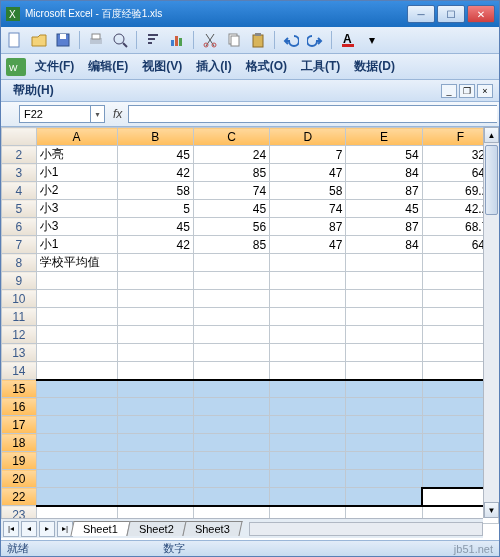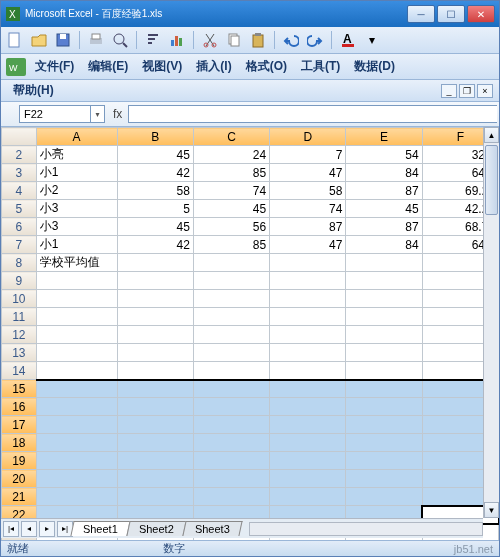--- a/index.html
+++ b/index.html
@@ -102,21 +102,21 @@
     padding: 0 4px;
     font-size: 11px;
     position:relative;
   }
   .namebox .dd {
     position:absolute; right:0; top:0; bottom:0; width:14px;
     border-left:1px solid #7a9ac0;
     display:flex;align-items:center;justify-content:center;
     font-size:8px; color:#555;
   }
-  .fx { padding: 0 6px; color:#444; }
+  .fx { padding: 0 6px; color:#444; font-style:italic; }
   .formula-bar { flex:1; height:18px; border:1px solid #7a9ac0; border-right:none; background:#fff; margin-right:2px; }
   .grid-area {
     flex:1; display:flex; flex-direction:column; background:#fff; position:relative; overflow:hidden;
   }
   table.sheet { border-collapse:collapse; table-layout:fixed; width:100%; }
   .sheet th, .sheet td {
     border: 1px solid #c0c8d0;
     height: 18px;
     padding: 0 3px;
     font-size: 12px;
@@ -496,29 +496,20 @@
           </tr>
           <tr class="selrange">
             <th class="rowhdr rowhdr-sel">20</th>
             <td></td>
             <td></td>
             <td></td>
             <td></td>
             <td></td>
             <td></td>
           </tr>
-          <tr class="selrange">
-            <th class="rowhdr rowhdr-sel">21</th>
-            <td></td>
-            <td></td>
-            <td></td>
-            <td></td>
-            <td></td>
-            <td></td>
-          </tr>
           <tr class="selrange sel-botborder">
             <th class="rowhdr rowhdr-sel">22</th>
             <td></td>
             <td></td>
             <td></td>
             <td></td>
             <td></td>
             <td class="activecell"></td>
           </tr>
           <tr>

